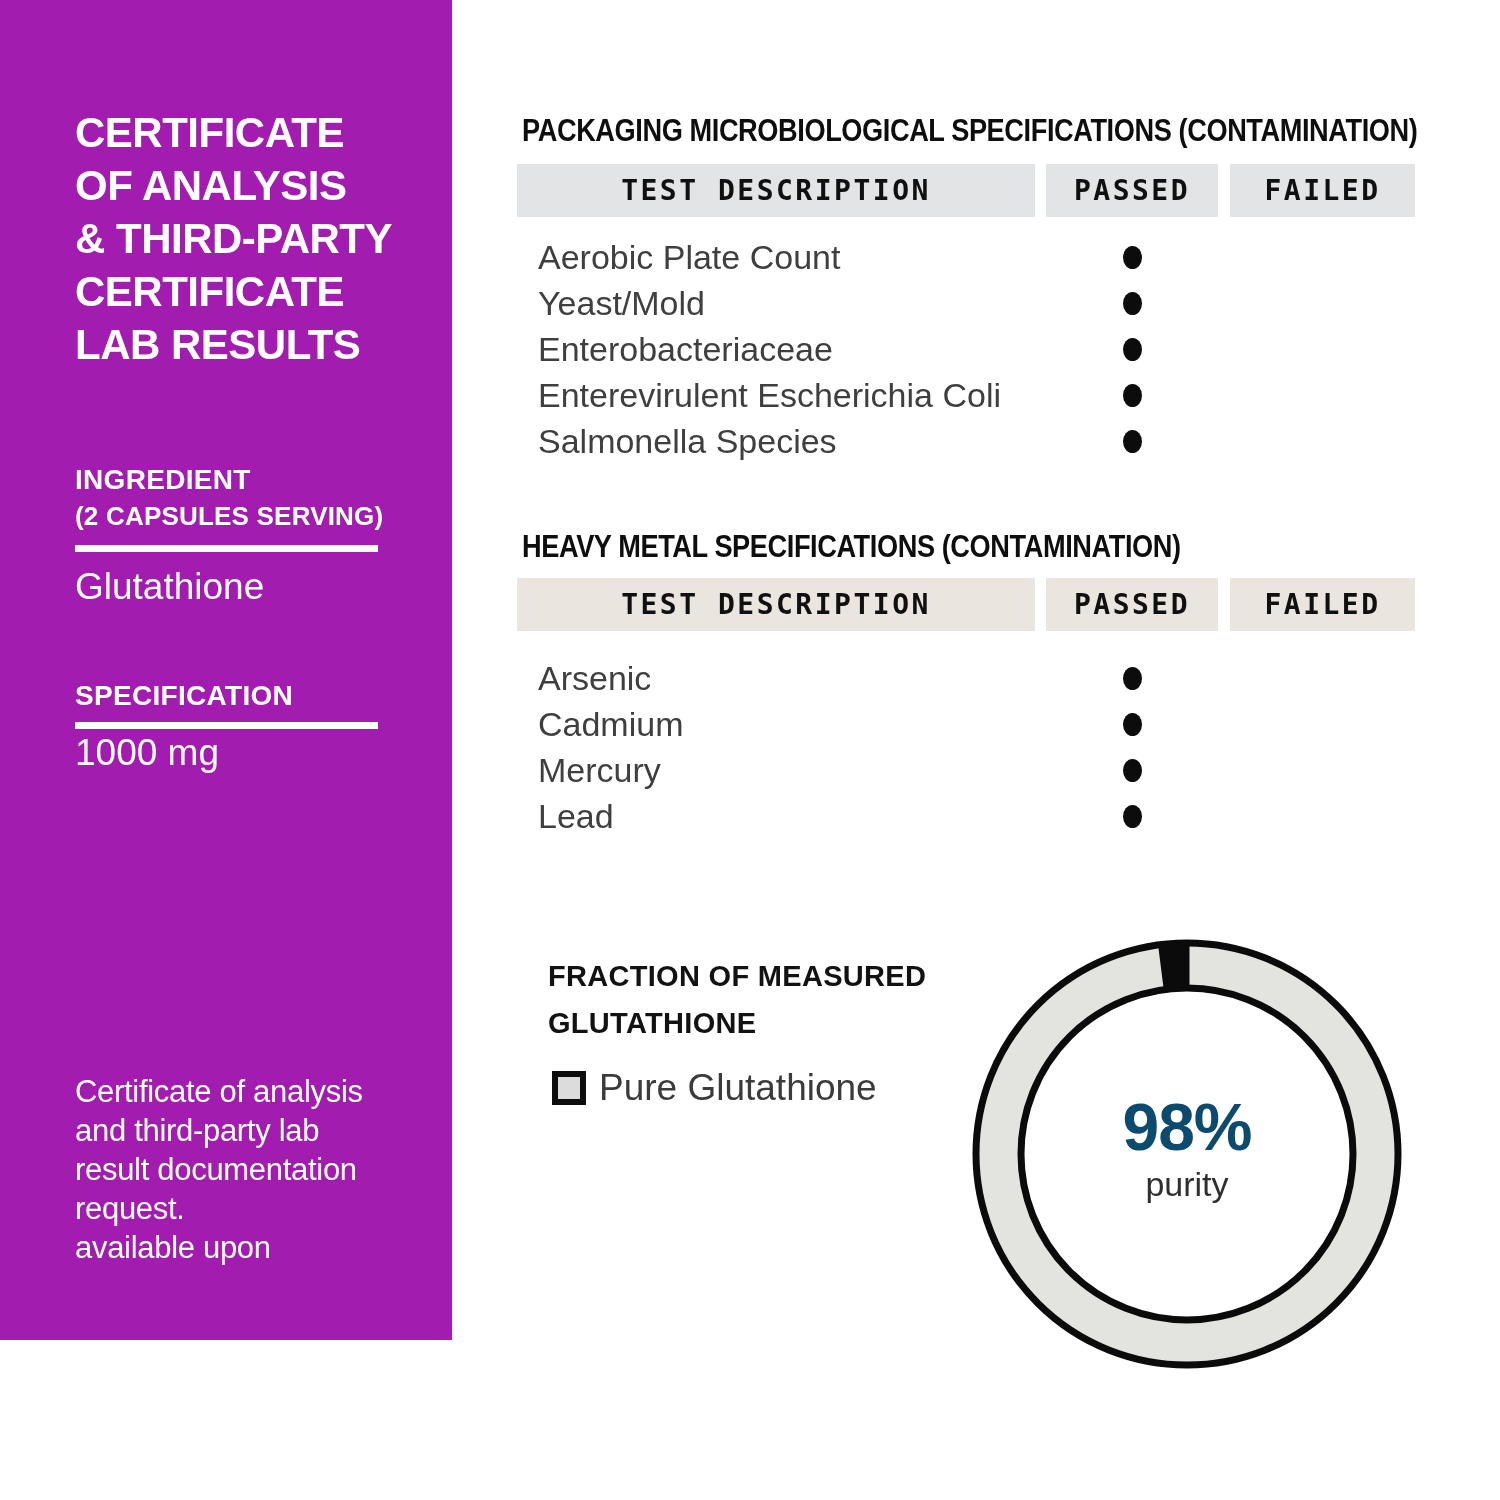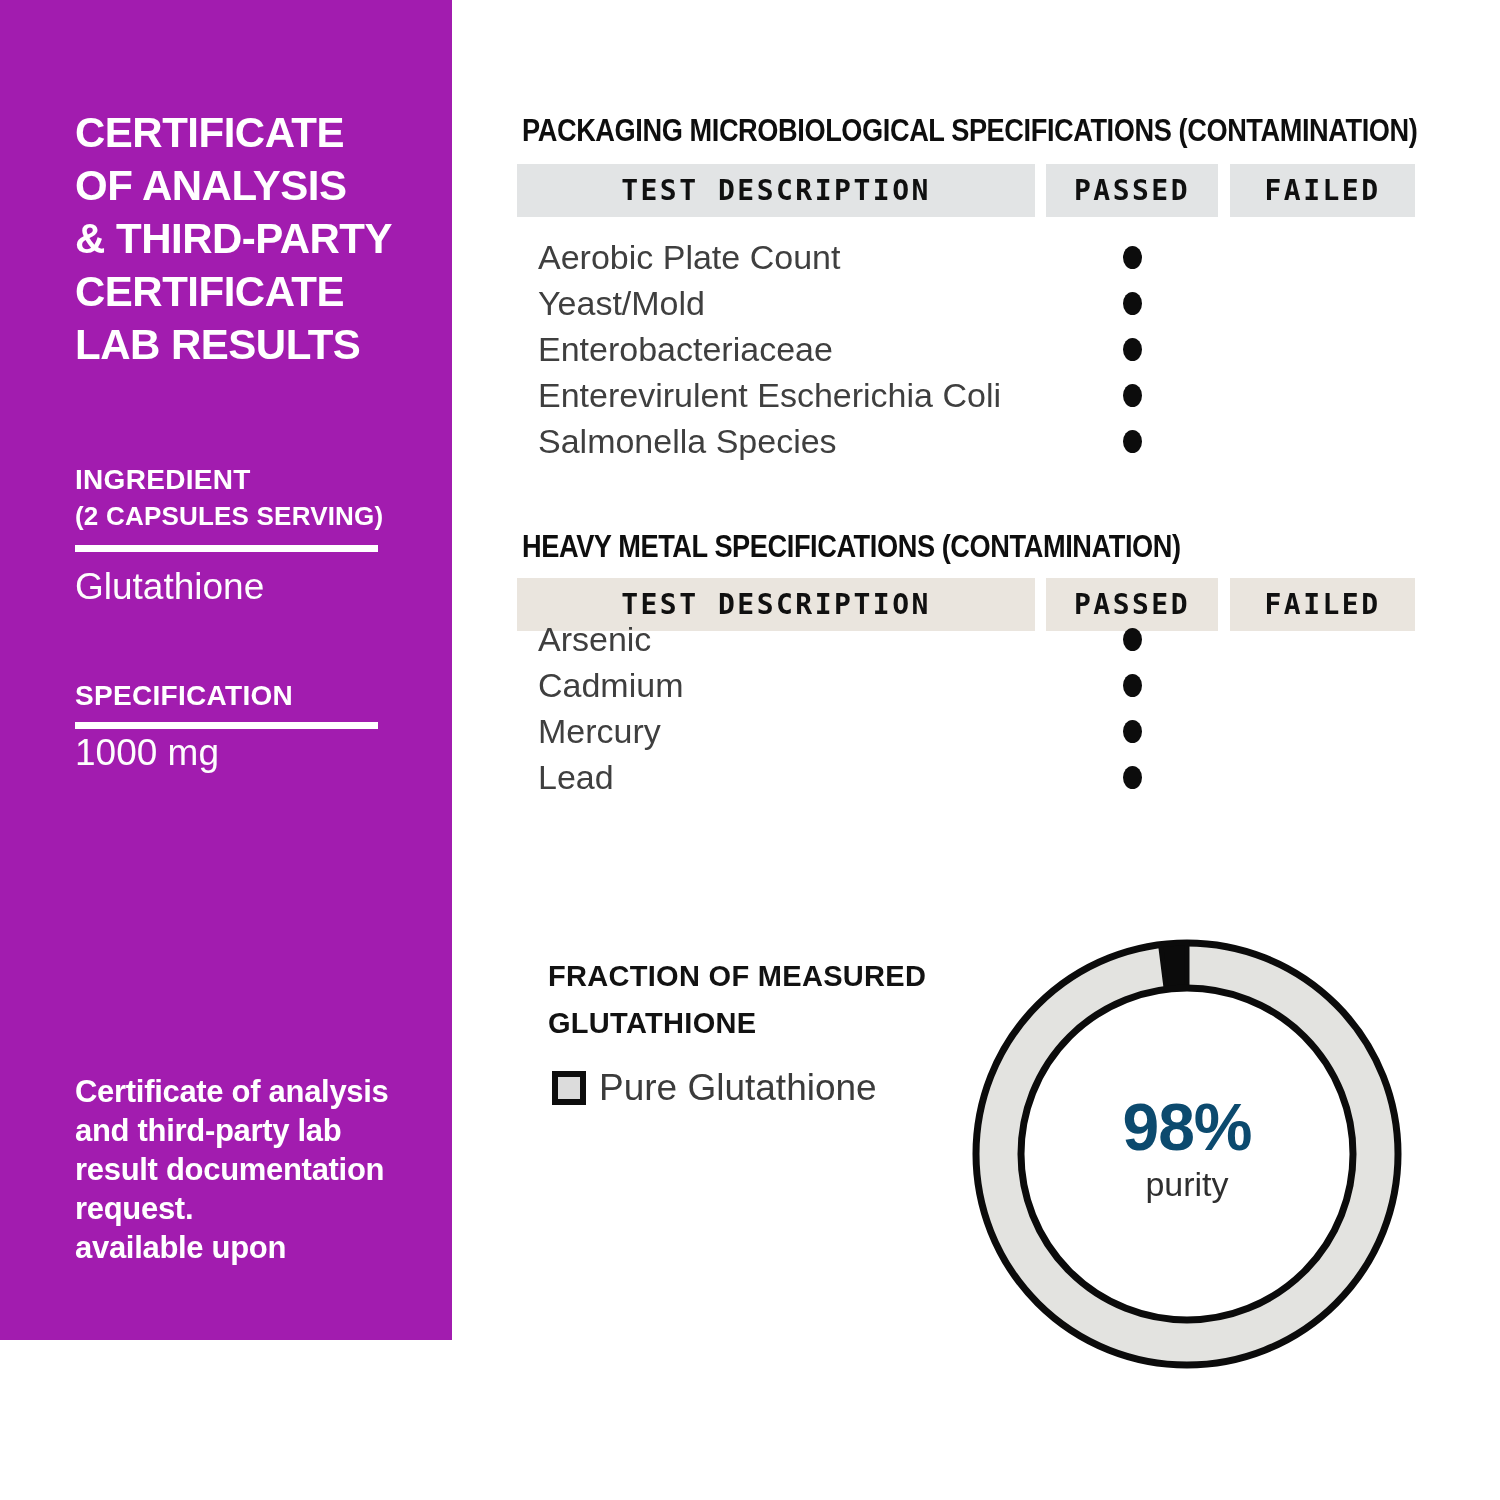--- a/index.html
+++ b/index.html
@@ -28,21 +28,21 @@
   .sb-label .sub { font-size:26px; letter-spacing:0.2px; }
   .rule {
     position:absolute; left:75px; width:303px; height:7px; background:#ffffff;
   }
   .sb-value {
     position:absolute; left:75px;
     font-size:37px; font-weight:400; color:#fdfdfd;
   }
   .sb-footnote {
     position:absolute; left:75px; top:1072px; width:340px;
-    font-size:31px; font-weight:700; line-height:39px; letter-spacing:-0.3px;
+    font-size:31px; font-weight:400; line-height:39px; letter-spacing:-0.3px;
   }
 
   
   .section-title {
     position:absolute; left:522px;
     font-size:32px; font-weight:700; color:#0e0e0e; letter-spacing:-0.5px;
     white-space:nowrap; transform:scaleX(0.85); transform-origin:left center;
   }
 
   
@@ -176,21 +176,21 @@
         <div class="tcell fcell"></div>
       </div>
     </div>
 
   <div class="section-title" style="top:528px;">HEAVY METAL SPECIFICATIONS (CONTAMINATION)</div>
 
   <div class="th th-desc" style="top: 578px; background: rgb(234, 229, 222);">TEST DESCRIPTION</div>
   <div class="th th-pass" style="top: 578px; background: rgb(234, 229, 222);">PASSED</div>
   <div class="th th-fail" style="top: 578px; background: rgb(234, 229, 222);">FAILED</div>
 
-  <div class="rows" style="top:616px;">
+  <div class="rows" style="top:655px;">
       <div class="trow">
         <div class="tdesc">Arsenic</div>
         <div class="tcell pcell">
           <span class="dot" style="background: rgb(12, 12, 12);"></span>
         </div>
         <div class="tcell fcell"></div>
       </div>
       <div class="trow">
         <div class="tdesc">Cadmium</div>
         <div class="tcell pcell">

